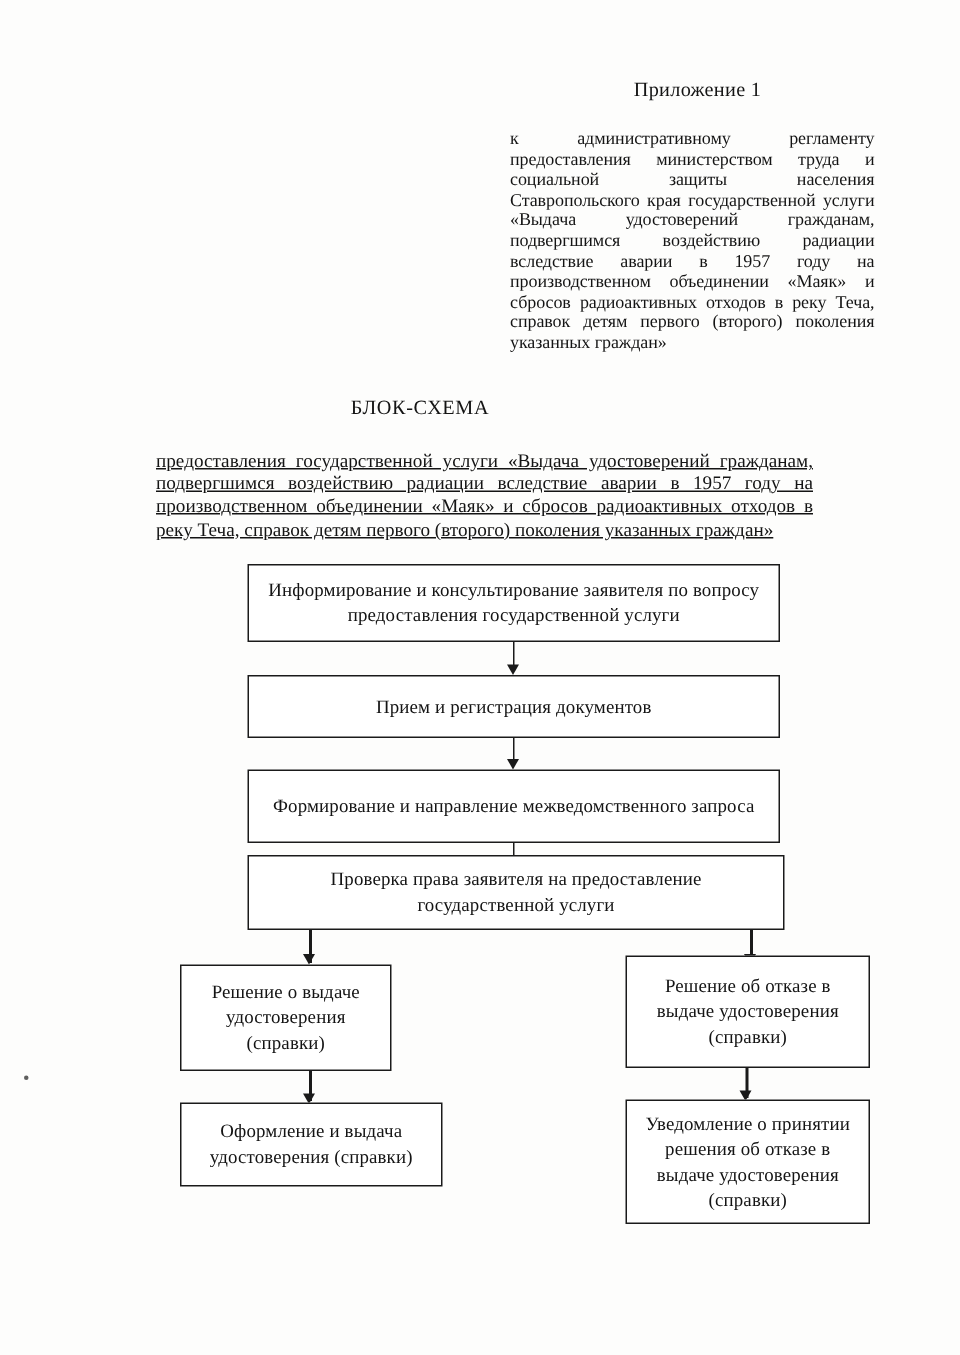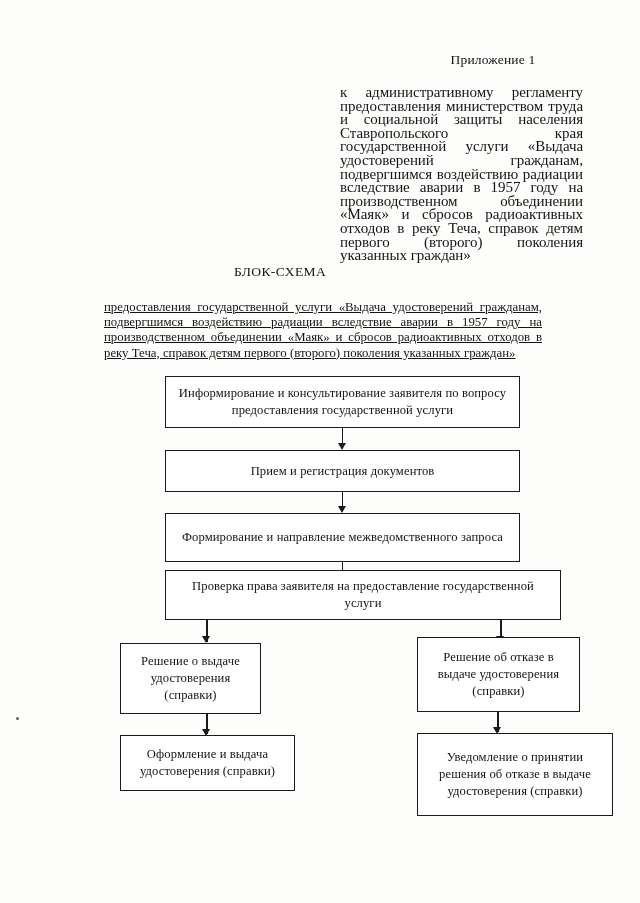--- a/index.html
+++ b/index.html
@@ -13,33 +13,33 @@
     height: 903px;
     background: #fdfdfc;
     font-family: "Liberation Serif", "DejaVu Serif", serif;
     color: #141414;
     overflow: hidden;
   }
 
   
   #appendix-title {
     position: absolute;
-    left: 388px;
+    left: 360px;
     top: 52px;
     width: 210px;
     text-align: center;
     font-size: 13.5px;
     letter-spacing: 0.2px;
   }
   #appendix-body {
     position: absolute;
     left: 340px;
     top: 86px;
     width: 243px;
-    font-size: 15px;
+    font-size: 12px;
     line-height: 13.6px;
     text-align: justify;
     text-justify: inter-word;
     letter-spacing: -0.05px;
   }
 
   
   #scheme-title {
     position: absolute;
     left: 0;
@@ -142,21 +142,21 @@
     <div class="conn v" style="left:341.5px; top:492px; height:18px;"></div>
     <div class="arrow-head" style="left:337.5px; top:506px;"></div>
 
     <div class="fbox" style="left:165px; top:513px; width:355px; height:49px;align-items:center;">
       <span>Формирование и направление межведомственного запроса</span>
     </div>
 
     <div class="conn v" style="left:341.5px; top:562px; height:18px;"></div>
     <div class="arrow-head" style="left:337.5px; top:576px;"></div>
 
-    <div class="fbox" style="left:165px; top:570px; width:396px; height:50px;">
+    <div class="fbox" style="left:165px; top:570px; width:358px; height:50px;">
       <span>Проверка права заявителя на предоставление государственной услуги</span>
     </div>
 
     <div class="conn v" style="left:206px; top:620px; height:14px;"></div>
     <div class="conn h" style="left:206px; top:620px; width:2px;"></div>
     <div class="conn v" style="left:206px; top:620px; height:22px;"></div>
     <div class="arrow-head" style="left:202px; top:636px;"></div>
 
     <div class="conn v" style="left:500px; top:620px; height:22px;"></div>
     <div class="arrow-head" style="left:496px; top:636px;"></div>
@@ -172,18 +172,18 @@
     <div class="conn v" style="left:206px; top:714px; height:20px;"></div>
     <div class="arrow-head" style="left:202px; top:729px;"></div>
 
     <div class="conn v" style="left:497px; top:712px; height:20px;"></div>
     <div class="arrow-head" style="left:493px; top:727px;"></div>
 
     <div class="fbox" style="left:120px; top:735px; width:175px; height:56px;">
       <span>Оформление и выдача удостоверения (справки)</span>
     </div>
 
-    <div class="fbox" style="left:417px; top:733px; width:196px; height:83px;">
+    <div class="fbox" style="left:417px; top:733px; width:163px; height:83px;">
       <span>Уведомление о принятии решения об отказе в выдаче удостоверения (справки)</span>
     </div>
 
   </div>
 </div>
 
 </body></html>

